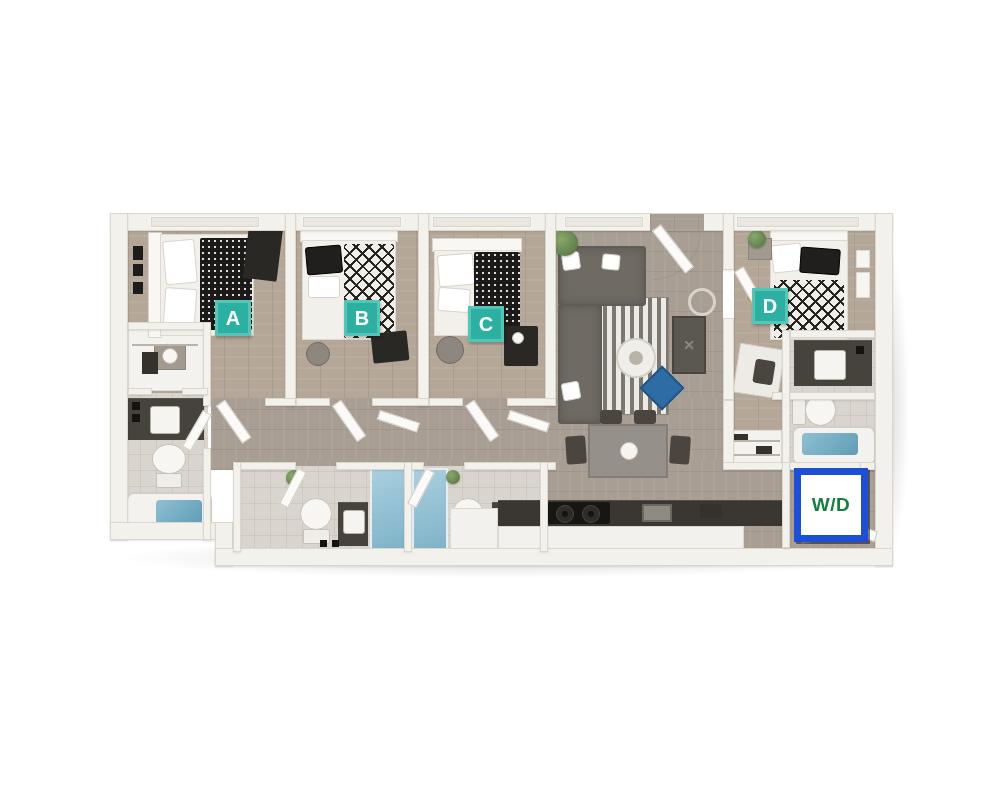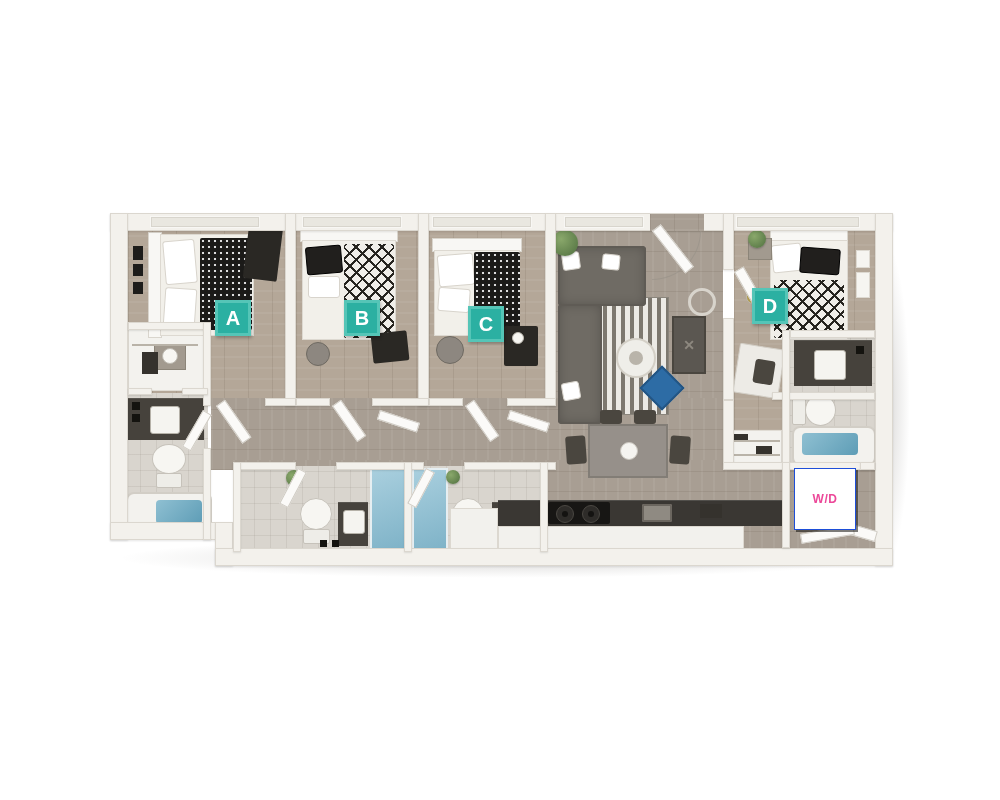--- a/index.html
+++ b/index.html
@@ -80,22 +80,22 @@
   .water{background:linear-gradient(135deg,#8fc0d2,#5e9db6);border-radius:4px;}
   .shower{background:linear-gradient(160deg,#a9cfde,#7fb3c8);border:2px solid #e6eef1;}
   .vanity{background:#46423c;box-shadow:inset 0 1px 0 rgba(255,255,255,.10);}
   .sink{background:#f5f4f0;border:1px solid #b5b1a8;border-radius:3px;}
   .bottle{background:#14130f;}
 
   
   .unit-label{z-index:9;width:30px;height:30px;background:#2bb0a2;border:3px solid #55c5b7;
     color:#ffffff;font-weight:bold;font-size:20px;display:flex;align-items:center;justify-content:center;
     box-shadow:1px 2px 3px rgba(0,0,0,.25);}
-  .wd-label{z-index:9;background:#ffffff;border:1px solid #1d4ed8;color:#ec4899;font-weight:800;
-    font-size:12px;letter-spacing:.5px;display:flex;align-items:center;justify-content:center;
+  .wd-label{z-index:9;background:#ffffff;border:7px solid #1d4ed8;color:#15803d;font-weight:800;
+    font-size:19px;letter-spacing:.5px;display:flex;align-items:center;justify-content:center;
     box-shadow:2px 2px 0 rgba(20,18,15,.55);}
 </style>
 </head>
 <body>
 
 <div class="stage">
  <div class="plan">
 
   <div class="ground-shadow" style="left:115px;top:538px;width:770px;height:40px;"></div>
   <div class="ground-shadow" style="left:860px;top:240px;width:50px;height:330px;"></div>

